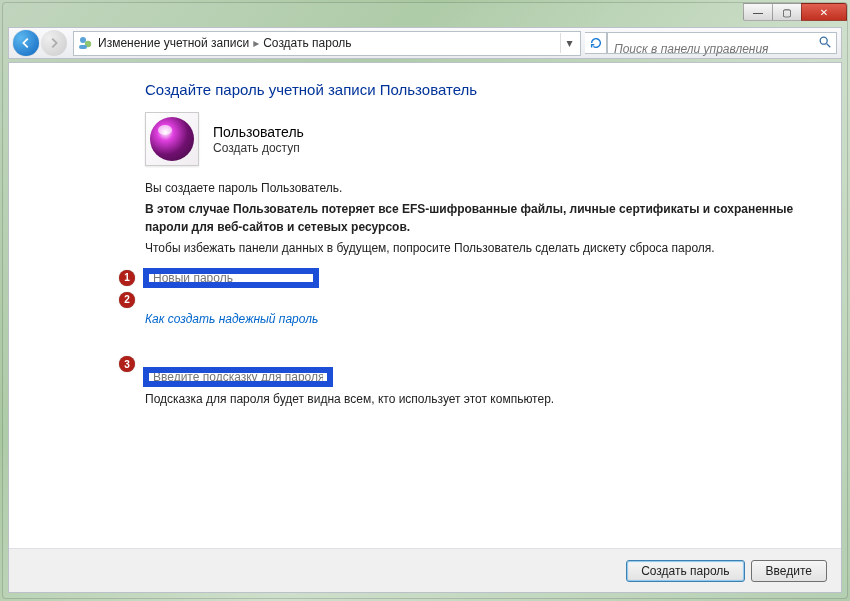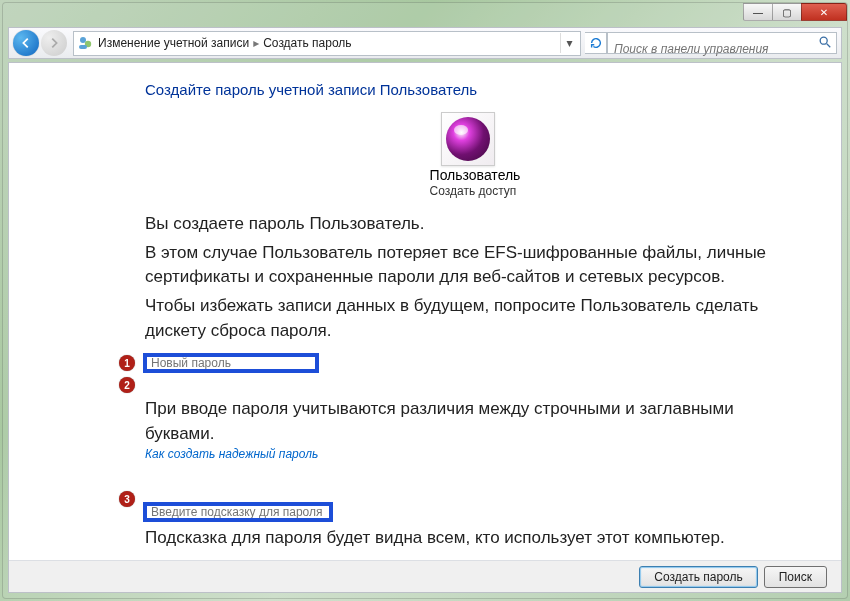--- a/index.html
+++ b/index.html
@@ -114,53 +114,53 @@
     flex: 1;
     padding: 18px 36px 10px 110px;
     position: relative;
   }
   .heading {
     color: #003399;
     font-size: 15px;
     font-weight: normal;
     margin: 0 0 14px 26px;
   }
-  .user-block { display:flex; align-items:center; margin: 4px 0 14px 26px; flex-direction: column;}
+  .user-block { display:flex; align-items:center; margin: 4px 0 14px 26px;}
   .avatar {
     width: 54px; height: 54px; border:1px solid #ccc;
     background: linear-gradient(135deg,#fff 0%,#f0ecf0 100%);
     display:flex; align-items:center; justify-content:center;
     margin-right: 14px;
     box-shadow: 0 1px 2px rgba(0,0,0,0.1);
   }
   .avatar-inner {
     width:44px; height:44px; border-radius:50%;
     background: radial-gradient(circle at 35% 35%, #fff 0%, #e040e0 20%, #701070 55%, #3d083d 100%);
     position:relative;
   }
   .avatar-inner::after{
     content:""; position:absolute; top:8px; left:8px; width:14px; height:10px;
     background: rgba(255,255,255,0.6); border-radius: 50%;
   }
   .user-name { font-size: 14px; color:#000; line-height:1.3;}
   .user-type { font-size: 12px; color:#333; }
-  .body-text { font-size:17px; color:#222; margin:4px 0 0 26px; line-height:1.45;}
-  .body-text.bold { font-weight:normal; }
+  .body-text { font-size:12px; color:#222; margin:4px 0 0 26px; line-height:1.45;}
+  .body-text.bold { font-weight:bold; }
   .field-row { display:flex; align-items:center; margin: 4px 0 4px 0; position:relative;}
   .num-badge {
     width: 16px; height:16px; border-radius:50%;
     background: #b02018; color:#fff; font-size:10px; font-weight:bold;
     display:flex; align-items:center; justify-content:center;
     margin-right: 8px;
     box-shadow: 0 0 1px rgba(0,0,0,0.5);
     flex-shrink:0;
   }
   .text-input {
     width: 176px; height: 20px;
-    border: 4px solid #1d4ed8;
+    border: 6px solid #1d4ed8;
     padding: 1px 4px;
     font-size: 12px;
     font-family: inherit;
     color: #777;
   }
   .link { color: #0066cc; font-size:12px; cursor:pointer; margin-left:26px; display:inline-block;font-style:italic;}
   .footer {
     height: 44px;
     border-top: 1px solid #dcdfe4;
     background: #f0f0f0;
@@ -250,38 +250,37 @@
           <div class="avatar-inner"></div>
         </div>
         <div>
           <div class="user-name">Пользователь</div>
           <div class="user-type">Создать доступ</div>
         </div>
       </div>
 
       <p class="body-text">Вы создаете пароль Пользователь.</p>
       <p class="body-text bold">В этом случае Пользователь потеряет все EFS-шифрованные файлы, личные сертификаты и сохраненные пароли для веб-сайтов и сетевых ресурсов.</p>
-      <p class="body-text">Чтобы избежать записи данных в будущем, попросите Пользователь сделать дискету сброса пароля.</p>
+      <p class="body-text">Чтобы избежать панели данных в будущем, попросите Пользователь сделать дискету сброса пароля.</p>
 
       <div class="field-row mt10">
         <span class="num-badge">1</span>
         <input class="text-input" type="password" placeholder="Новый пароль" style="">
       </div>
       <div class="field-row">
         <span class="num-badge">2</span>
       </div>
-      <p class="body-text" style="margin-top:2px;">При вводе пароля учитываются различия между строчными и заглавными буквами.</p>
       <span class="link">Как создать надежный пароль</span>
 
       <div class="field-row mt10" style="margin-top:16px;">
         <span class="num-badge">3</span>
         <input class="text-input" type="text" style="width: 190px; margin-top: 25px;" placeholder="Введите подсказку для пароля">
       </div>
       <p class="body-text" style="margin-top:2px;">Подсказка для пароля будет видна всем, кто использует этот компьютер.</p>
 
     </div>
     <div class="footer">
       <button class="btn primary">Создать пароль</button>
-      <button class="btn">Поиск</button>
+      <button class="btn">Введите</button>
     </div>
   </div>
 
 </div>
 
 </body></html>

